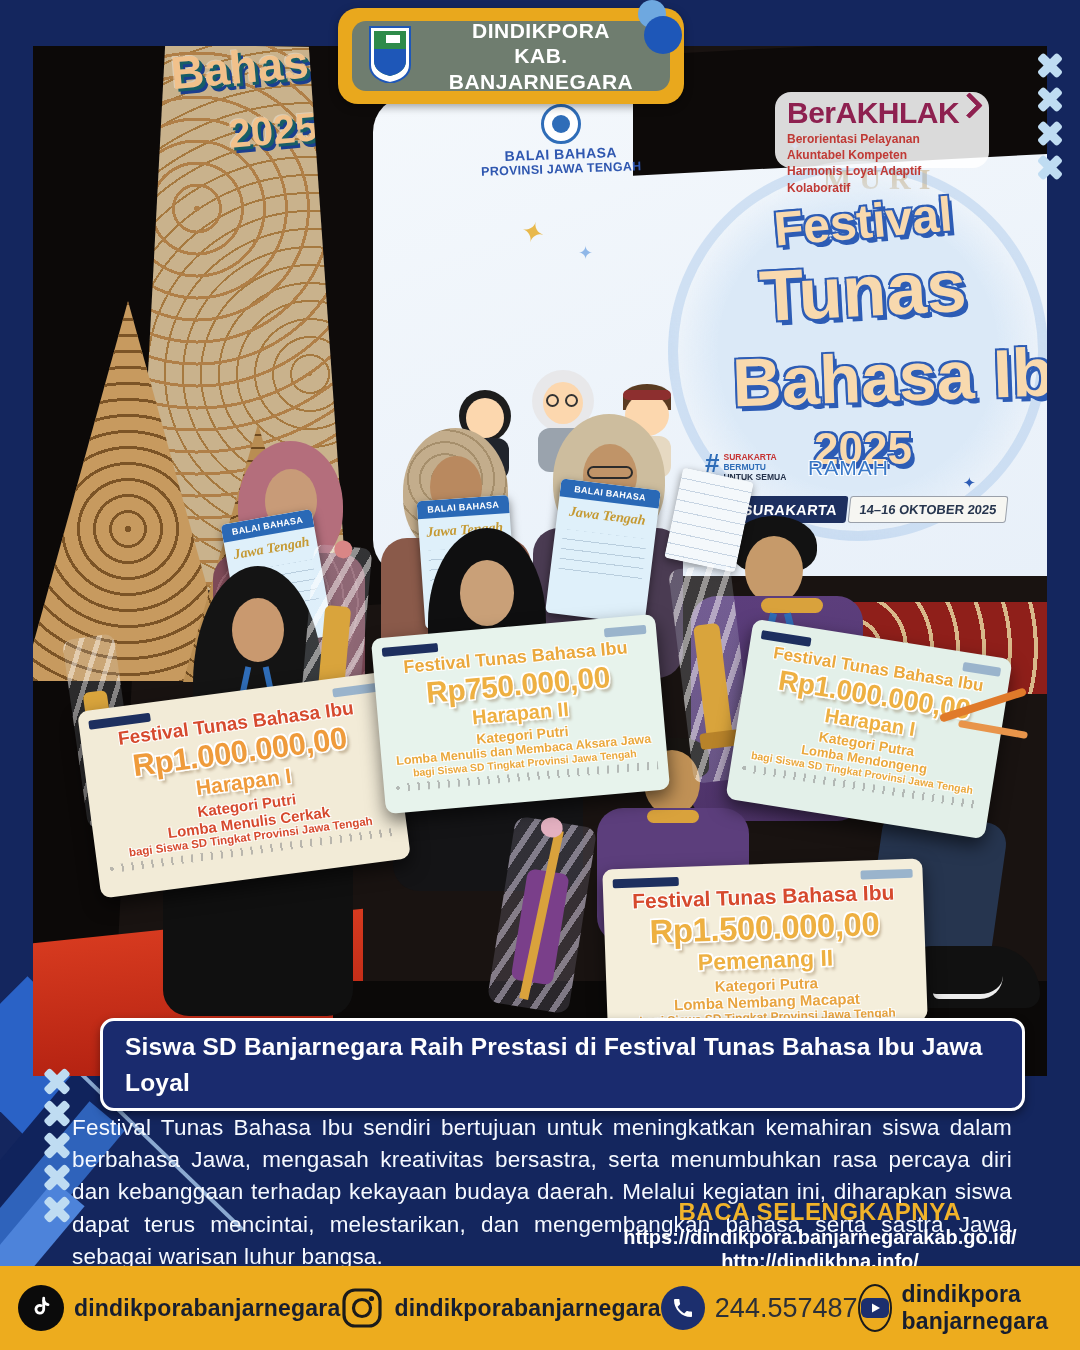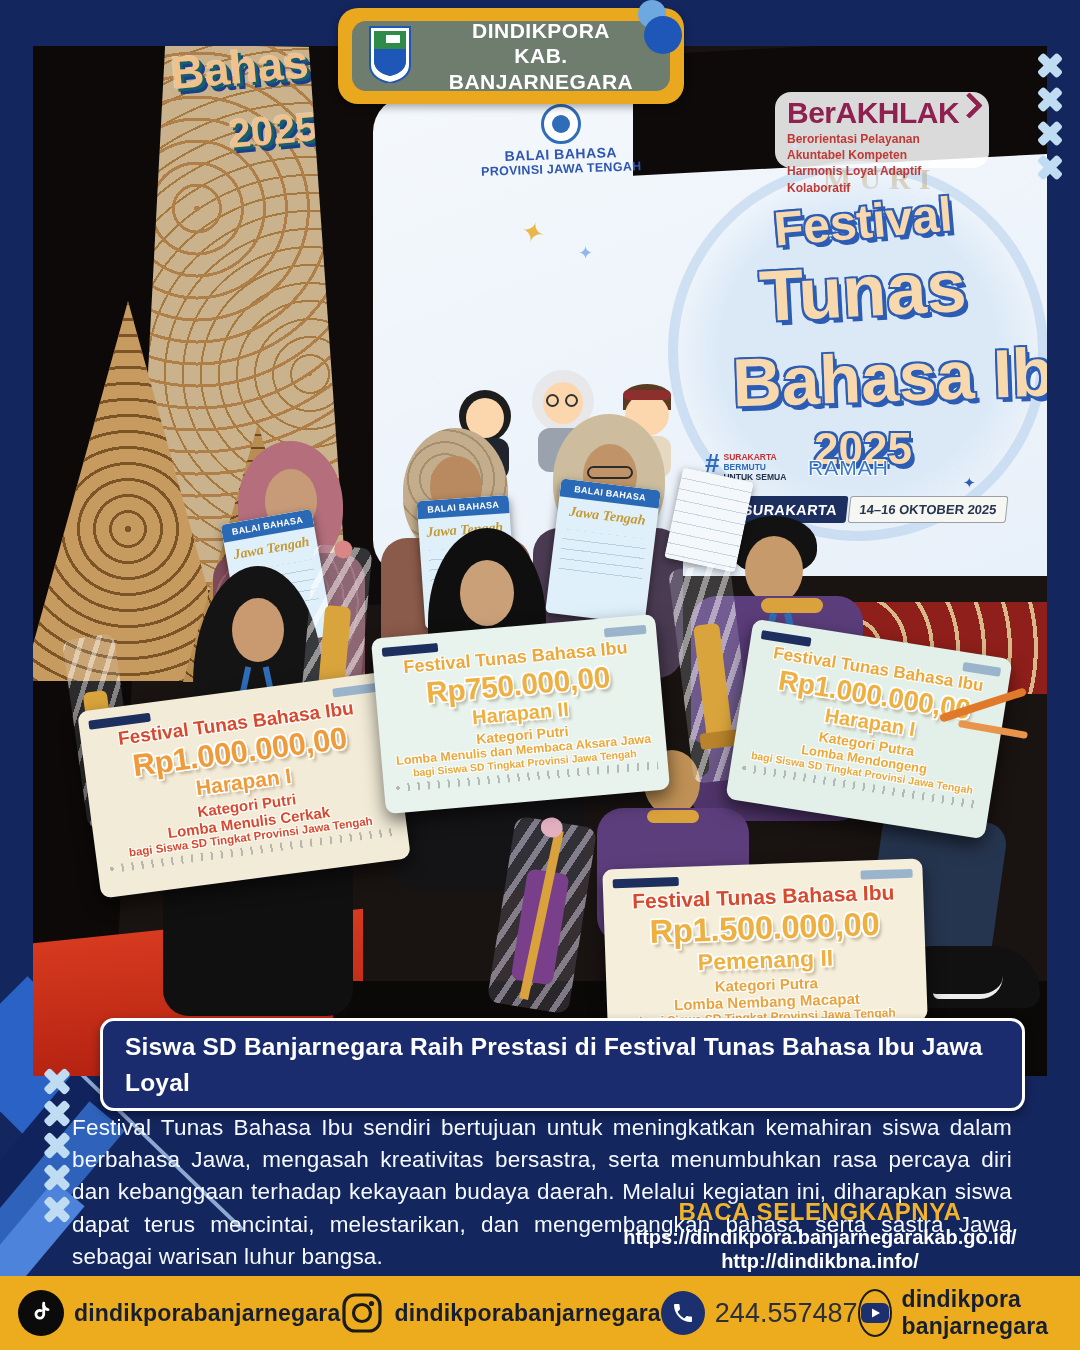--- a/index.html
+++ b/index.html
@@ -68,21 +68,21 @@
     border:3px solid #fff;border-radius:14px;box-sizing:border-box;padding:8px 22px;
     display:flex;align-items:center;box-shadow:0 4px 10px rgba(0,0,0,.4);}
   .headline-box .t{color:#fff;font-weight:800;font-size:24.5px;line-height:1.45;letter-spacing:.2px;}
   .body-text{position:absolute;left:72px;top:1112px;width:940px;color:#f5f9ff;font-size:22.5px;
     line-height:1.43;text-align:justify;letter-spacing:.2px;}
   .cta{position:absolute;left:600px;top:1198px;width:440px;text-align:center;}
   .cta .lbl{color:#F0B32A;font-weight:800;font-size:24px;letter-spacing:.6px;}
   .cta .url{color:#fff;font-weight:bold;font-size:20px;line-height:1.18;}
 
   
-  .footer{position:absolute;left:0;bottom:0;width:1080px;height:74px;background:#EDAC1E;
+  .footer{position:absolute;left:0;bottom:0;width:1080px;height:84px;background:#EDAC1E;
     display:flex;align-items:center;justify-content:space-between;padding:0 18px;box-sizing:border-box;}
   .fgroup{display:flex;align-items:center;gap:10px;}
   .fhandle{font-weight:bold;font-size:23px;color:#171e30;letter-spacing:.2px;}
   .fphone{font-weight:normal;font-size:27px;color:#2b2f38;}
   .icircle{border-radius:50%;display:flex;align-items:center;justify-content:center;}
 </style>
 </head>
 <body>
 
 <div class="canvas">

